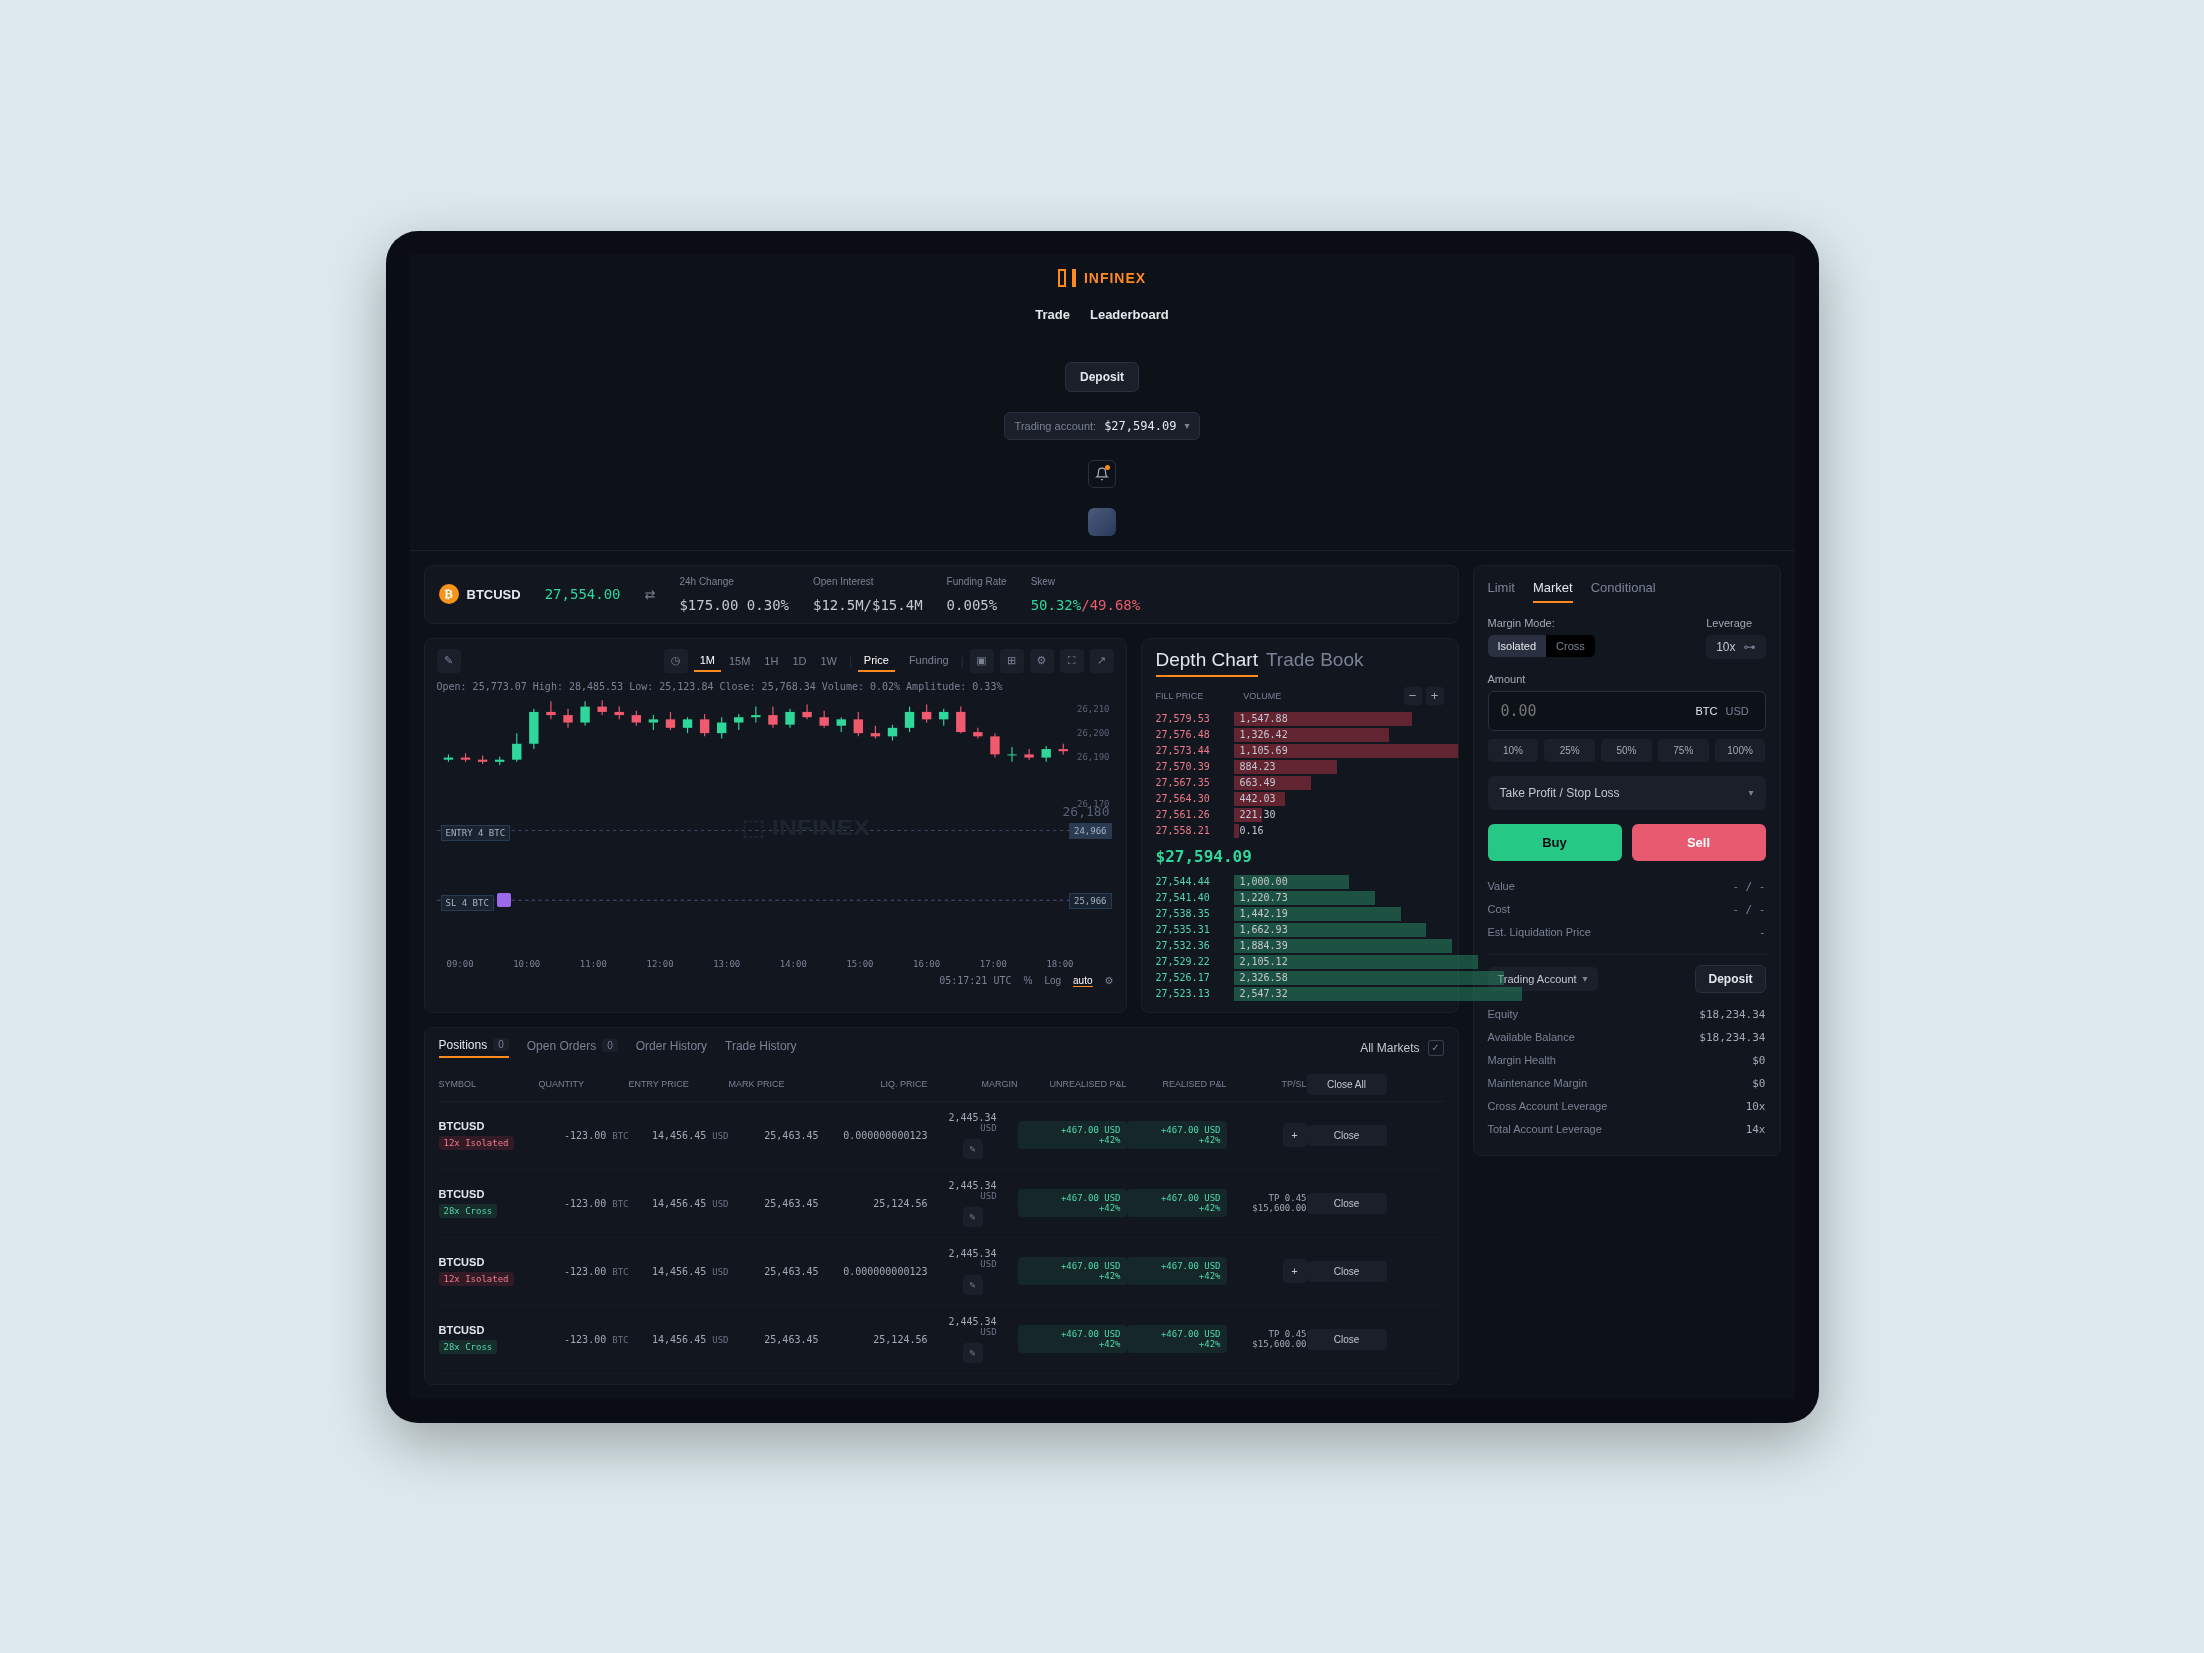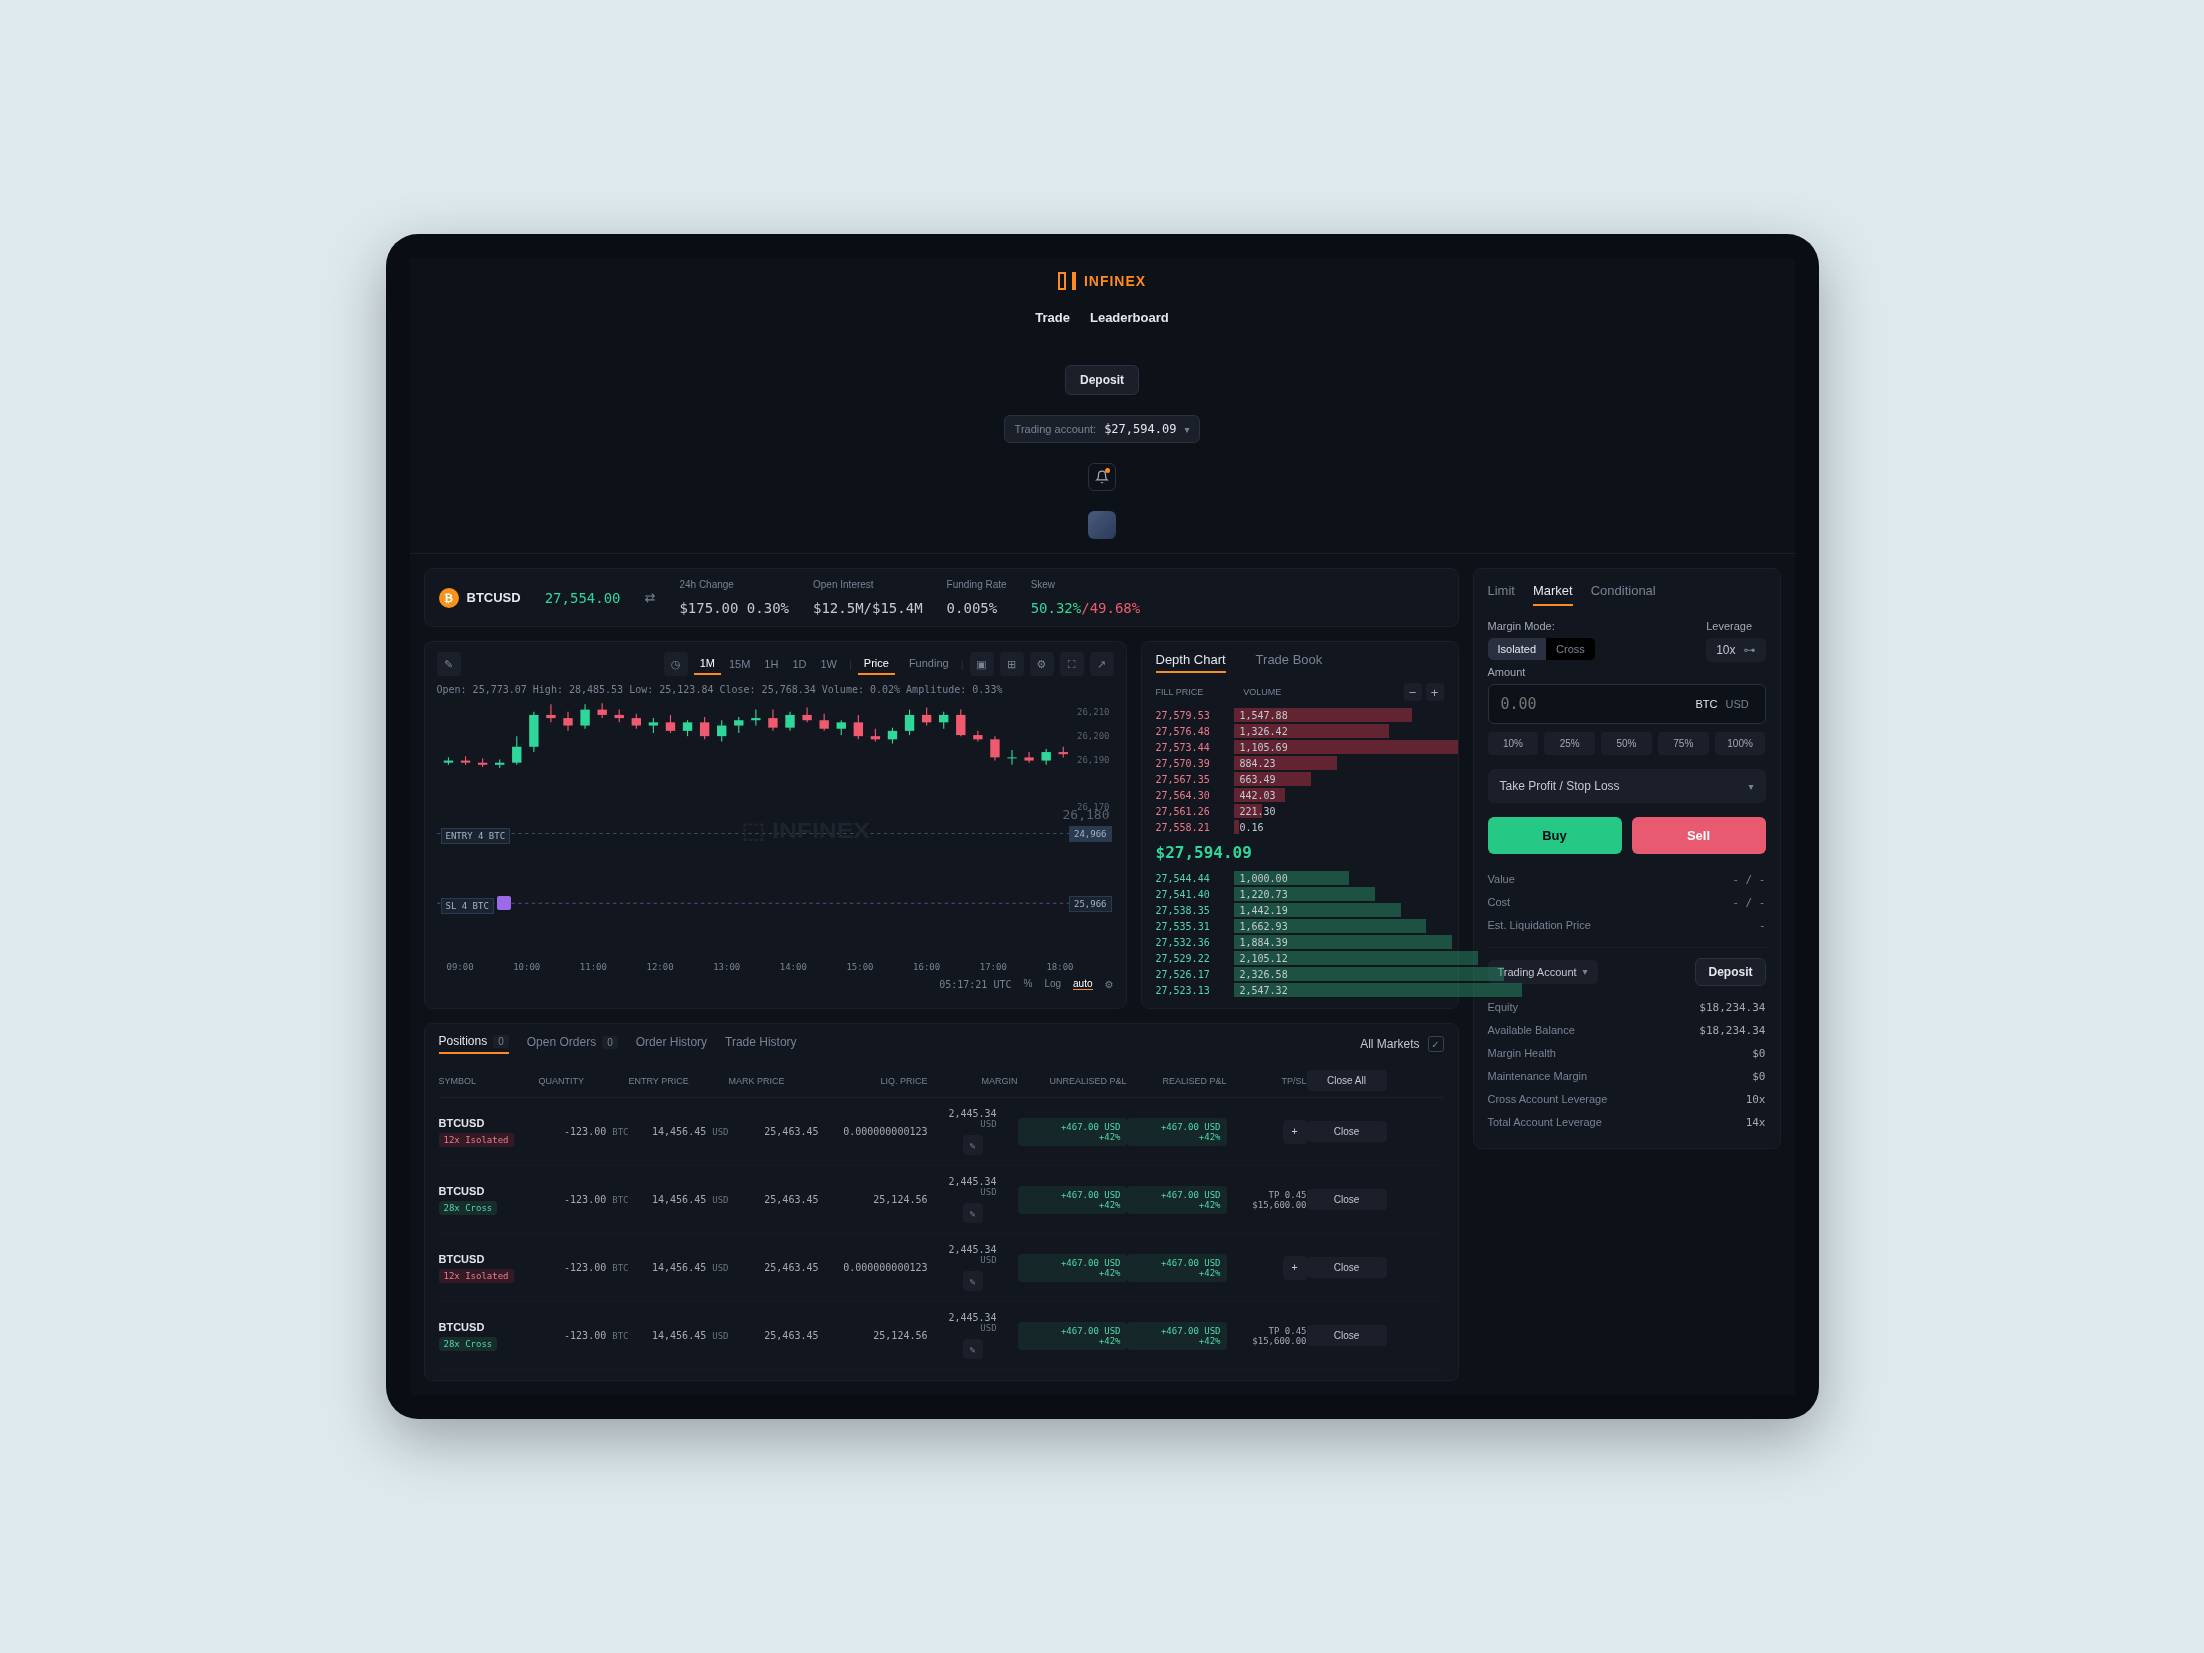--- a/index.html
+++ b/index.html
@@ -71,21 +71,21 @@
   .chart-ohlc { font-family:Menlo,monospace; font-size:10px; color:#7a8294; margin:8px 0 4px; }
   .chart-area { position:relative; height:259px; }
   .chart-svg { width:100%; height:100%; }
   .chart-label { position:absolute; font-size:9px; font-family:Menlo,monospace; background:#1a2330; border:1px solid #2a3a50; padding:2px 4px; color:#a4b4c4; }
   .x-axis { display:flex; justify-content:space-between; font-size:9px; color:#7a8294; font-family:Menlo,monospace; padding:4px 40px 0 10px; }
   .chart-footer { display:flex; align-items:center; justify-content:flex-end; gap:12px; font-size:10px; color:#7a8294; margin-top:6px; }
   .chart-footer .active { color:#fff; border-bottom:1px solid #ff8a1f; }
 
   
   .depth-panel { padding:10px 14px; }
-  .depth-tabs { display:flex; gap:30px; font-size:13px; margin-bottom:10px; }
+  .depth-tabs { display:flex; gap:8px; font-size:19px; margin-bottom:10px; }
   .depth-tabs .tab { color:#7a8294; cursor:pointer; padding-bottom:4px; }
   .depth-tabs .tab.active { color:#e4e7ec; border-bottom:2px solid #ff8a1f; }
   .depth-header { display:flex; justify-content:space-between; font-size:9px; color:#7a8294; margin-bottom:6px; align-items:center; }
   .depth-header .cols { display:flex; gap:40px; }
   .pm-btns { display:flex; gap:4px; }
   .pm { width:18px; height:18px; background:#1a1f2a; border-radius:3px; display:flex;align-items:center;justify-content:center; cursor:pointer; font-size:13px; color:#a4a9b4; }
   .depth-row { display:flex; position:relative; font-family:Menlo,monospace; font-size:10px; height:16px; align-items:center; }
   .depth-row .p { width:80px; z-index:1; }
   .depth-row .v { z-index:1; padding-left:4px; color:#c4c9d1; }
   .depth-bar { position:absolute; left:78px; top:1px; bottom:1px; }
@@ -121,21 +121,21 @@
   .tpsl-cell { text-align:right; color:#a4a9b4; font-size:9px; }
   .sm-btn { background:#1a1f2a; color:#c4c9d1; padding:5px 10px; border-radius:4px; font-size:10px; cursor:pointer; text-align:center; font-family:-apple-system,sans-serif; }
   .plus-btn { width:24px;height:24px; background:#1a1f2a; border-radius:4px; display:flex;align-items:center;justify-content:center; cursor:pointer; margin-left:auto; }
 
   
   .sidebar { display:flex; flex-direction:column; gap:14px; }
   .order-panel { background:#12161f; border:1px solid #1a1f2a; border-radius:8px; padding:14px; }
   .order-tabs { display:flex; gap:18px; font-size:13px; margin-bottom:14px; }
   .order-tabs .tab { color:#7a8294; cursor:pointer; padding-bottom:6px; }
   .order-tabs .tab.active { color:#e4e7ec; border-bottom:2px solid #ff8a1f; }
-  .form-row { display:flex; justify-content:space-between; margin-bottom:4px; }
+  .form-row { display:flex; justify-content:space-between; margin-bottom:14px; }
   .form-col { display:flex; flex-direction:column; gap:6px; }
   .form-col .lbl { font-size:11px; color:#a4a9b4; }
   .seg { display:flex; background:#000000; border-radius:5px; overflow:hidden; }
   .seg .opt { padding:5px 10px; font-size:11px; color:#7a8294; cursor:pointer; }
   .seg .opt.active { background:#2a3040; color:#e4e7ec; }
   .lev-box { display:flex; align-items:center; gap:8px; background:#1a1f2a; padding:5px 10px; border-radius:5px; }
   .amount-box { display:flex; align-items:center; background:#0d1118; border:1px solid #2a3040; border-radius:6px; padding:10px 12px; margin-bottom:8px; }
   .amount-box input { background:none; border:none; color:#7a8294; font-size:15px; flex:1; outline:none; font-family:Menlo,monospace; }
   .amount-box .unit { font-size:11px; color:#7a8294; cursor:pointer; padding:0 4px; }
   .amount-box .unit.active { color:#e4e7ec; }

